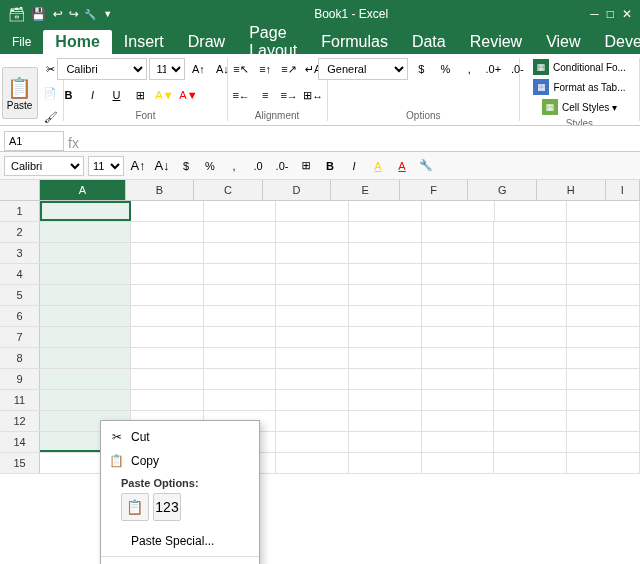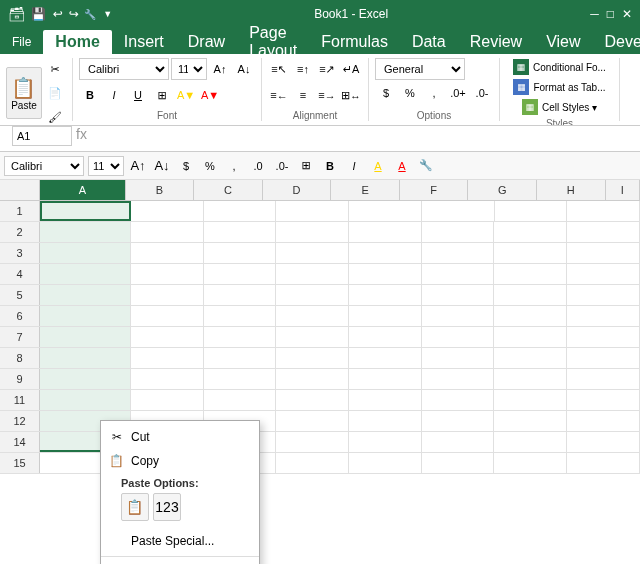--- a/index.html
+++ b/index.html
@@ -121,24 +121,24 @@
       padding: 1px 4px;
       font-size: 11px;
       height: 22px;
       background: white;
       width: 90px;
     }
 
     
     .formula-bar {
       display: flex;
-      align-items: flex-start;
+      align-items: flex-end;
       border-bottom: 1px solid #ccc;
       height: 26px;
-      padding: 0 12px;
+      padding: 0 4px;
       gap: 4px;
       background: #fff;
     }
     .cell-ref-box {
       border: 1px solid #ccc;
       width: 60px;
       height: 20px;
       font-size: 11px;
       padding: 0 4px;
       display: flex;
@@ -404,21 +404,21 @@
         <span class="small-btn">≡←</span>
         <span class="small-btn">≡</span>
         <span class="small-btn">≡→</span>
         <span class="small-btn">⊞↔</span>
       </div>
     </div>
     <div class="ribbon-group-label">Alignment</div>
   </div>
 
   <div class="ribbon-group" style="min-width:90px;">
-    <div class="ribbon-group-content" style="flex-direction:column;align-items:flex-start;gap:2px;">
+    <div class="ribbon-group-content" style="align-items:flex-start;gap:2px;">
       <select class="number-dropdown">
         <option>General</option>
       </select>
       <div class="font-row">
         <span class="small-btn">$</span>
         <span class="small-btn">%</span>
         <span class="small-btn">,</span>
         <span class="small-btn">.0+</span>
         <span class="small-btn">.0-</span>
       </div>

